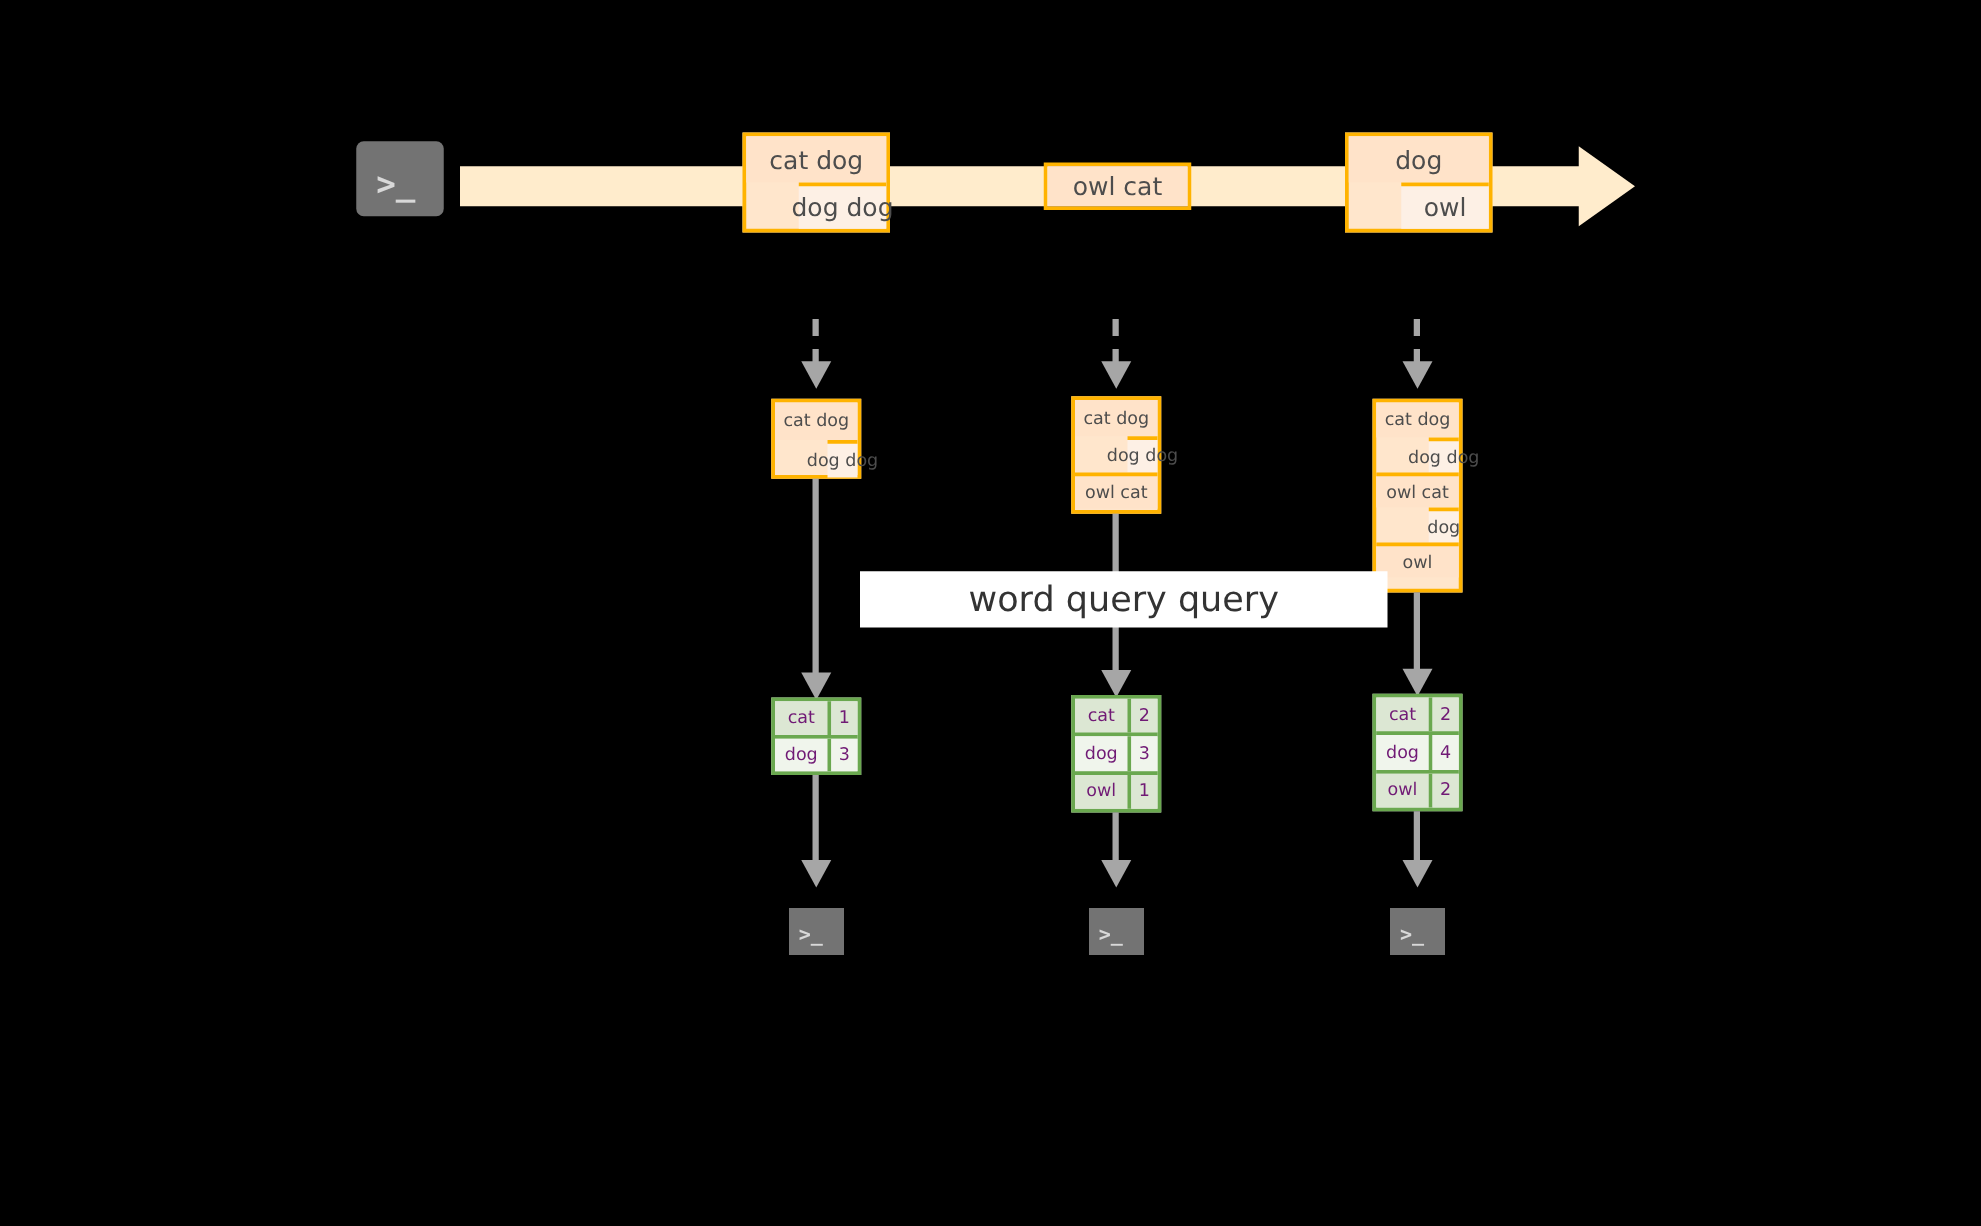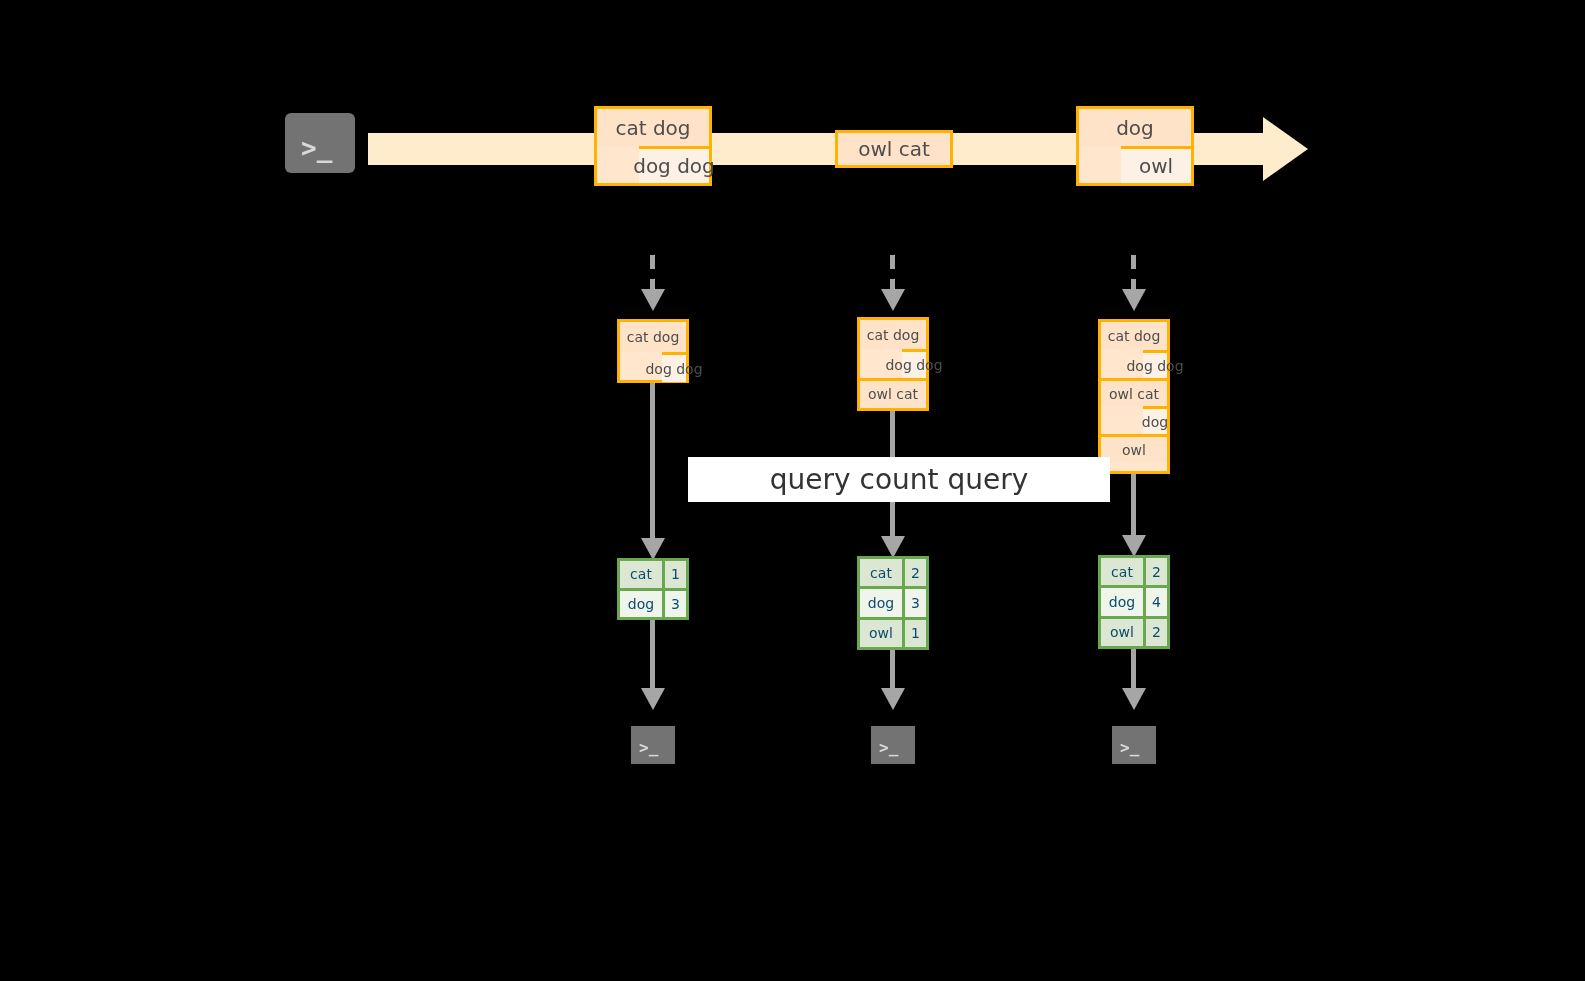--- a/index.html
+++ b/index.html
@@ -97,21 +97,21 @@
     box-sizing: border-box;
   }
   .table .trow + .trow {
     border-top: 3px solid #6aa84f;
   }
   .table .cell {
     box-sizing: border-box;
     display: flex;
     align-items: center;
     justify-content: center;
-    color: #0c4a6e;
+    color: #701a75;
     white-space: nowrap;
   }
   .table .cell.word { border-right: 3px solid #6aa84f; }
   .trow.tshade-a .cell { background: #dce7d3; }
   .trow.tshade-b .cell { background: #f0f5ec; }
 
   
   .vline {
     position: absolute;
     background: #a6a6a6;
@@ -267,15 +267,15 @@
   </div>
 
   <div class="vline" style="left:1131px; top:649px; height:46px;"></div>
   <div class="vhead" style="left:1122px; top:688px;"></div>
 
   <div class="terminal" style="left:1102px; top:716px; width:64px; height:58px;">
     <div class="hatch"></div>
     <div class="prompt" style="left:8px; top:14px; font-size:16px;">&gt;_</div>
   </div>
 
-  <div class="query-label" style="left:688px; top:457px; width:422px; height:45px; font-size:28px;">query count query</div>
+  <div class="query-label" style="left:688px; top:457px; width:422px; height:45px; font-size:28px;">word query query</div>
 
 </div>
 
 </body></html>

